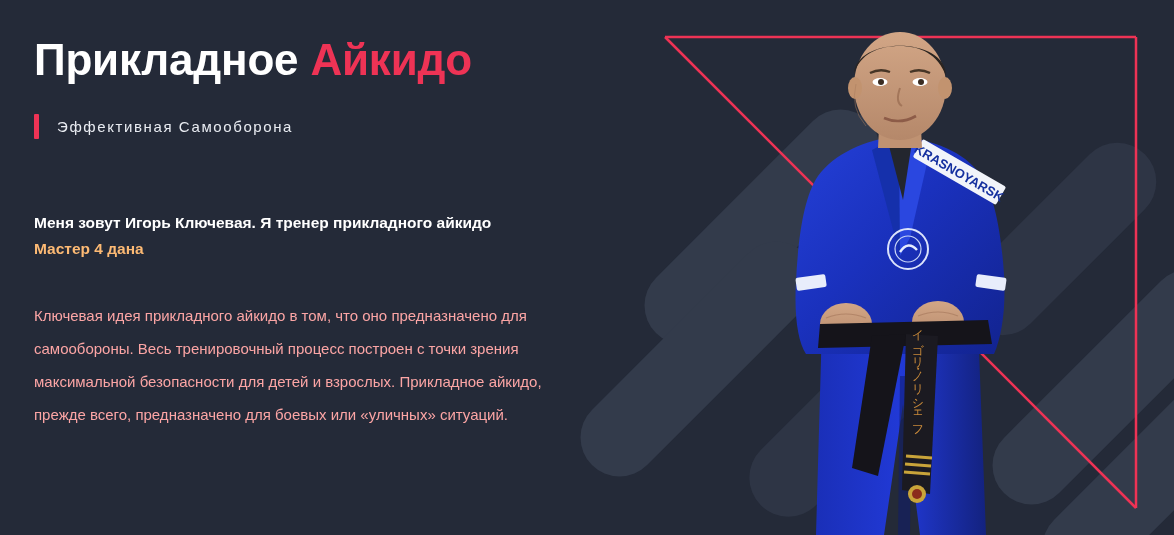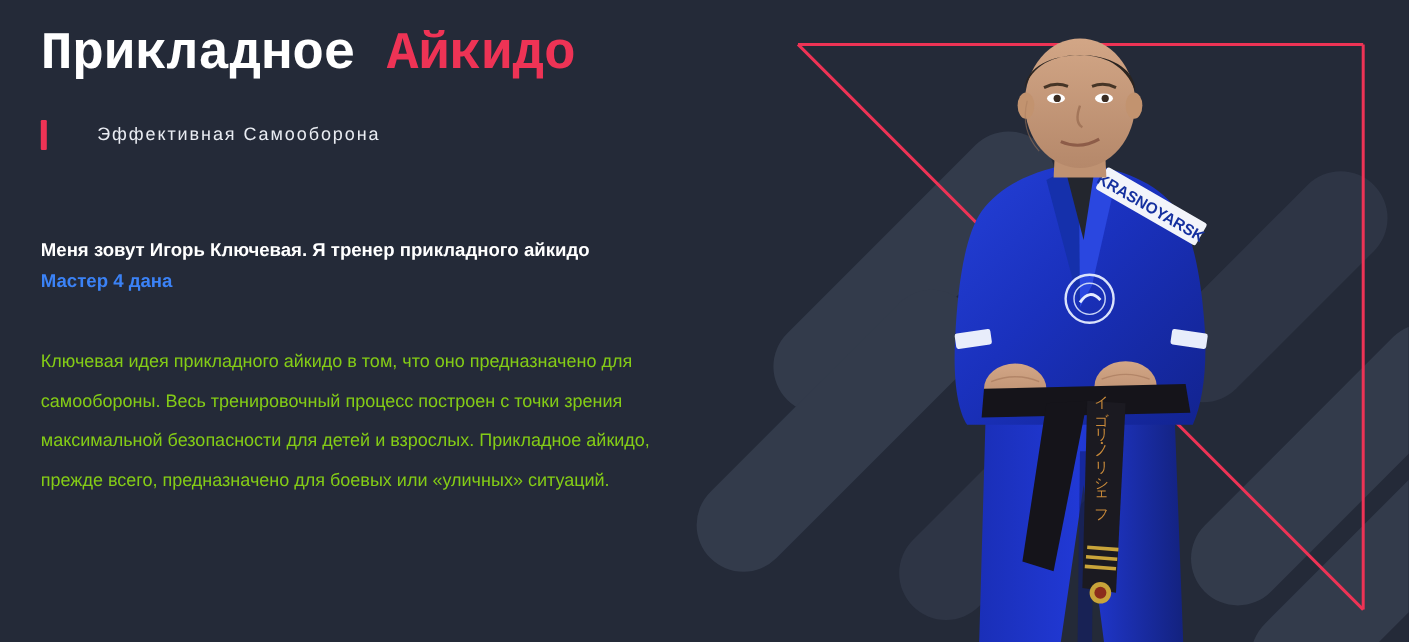--- a/index.html
+++ b/index.html
@@ -69,36 +69,34 @@
   .content {
     position: absolute;
     left: 34px;
     top: 0;
     width: 560px;
     height: 535px;
   }
 
   .title {
     margin: 0;
-    padding-top: 20px;
+    padding-top: 34px;
     font-size: 44px;
     line-height: 52px;
     font-weight: 700;
     letter-spacing: -0.2px;
     color: #ffffff;
     white-space: nowrap;
-    font-family: Liberation Mono, monospace;
   }
   .title .accent { color: #ee3355; }
 
   .subtitle-row {
     display: flex;
     align-items: center;
     margin-top: 28px;
-    gap: 24px;
   }
   .subtitle-bar {
     width: 5px;
     height: 25px;
     background: #ee3355;
     flex: 0 0 auto;
     border-radius: 1px;
   }
   .subtitle {
     margin-left: 18px;
@@ -111,30 +109,30 @@
 
   .lead {
     margin-top: 72px;
     font-size: 15.5px;
     line-height: 24px;
     font-weight: 700;
     color: #ffffff;
   }
   .lead .rank {
     display: block;
-    color: #3b82f6;
+    color: #fdba74;
     margin-top: 2px;
   }
 
   .body-copy {
     margin-top: 38px;
     font-size: 15px;
     line-height: 33px;
     font-weight: 400;
-    color: #84cc16;
+    color: #fca5a5;
     width: 545px;
   }
 </style>
 </head>
 <body>
 
 <div class="hero">
 
   <div class="deco-layer">
     <div class="bar bar-1"></div>

